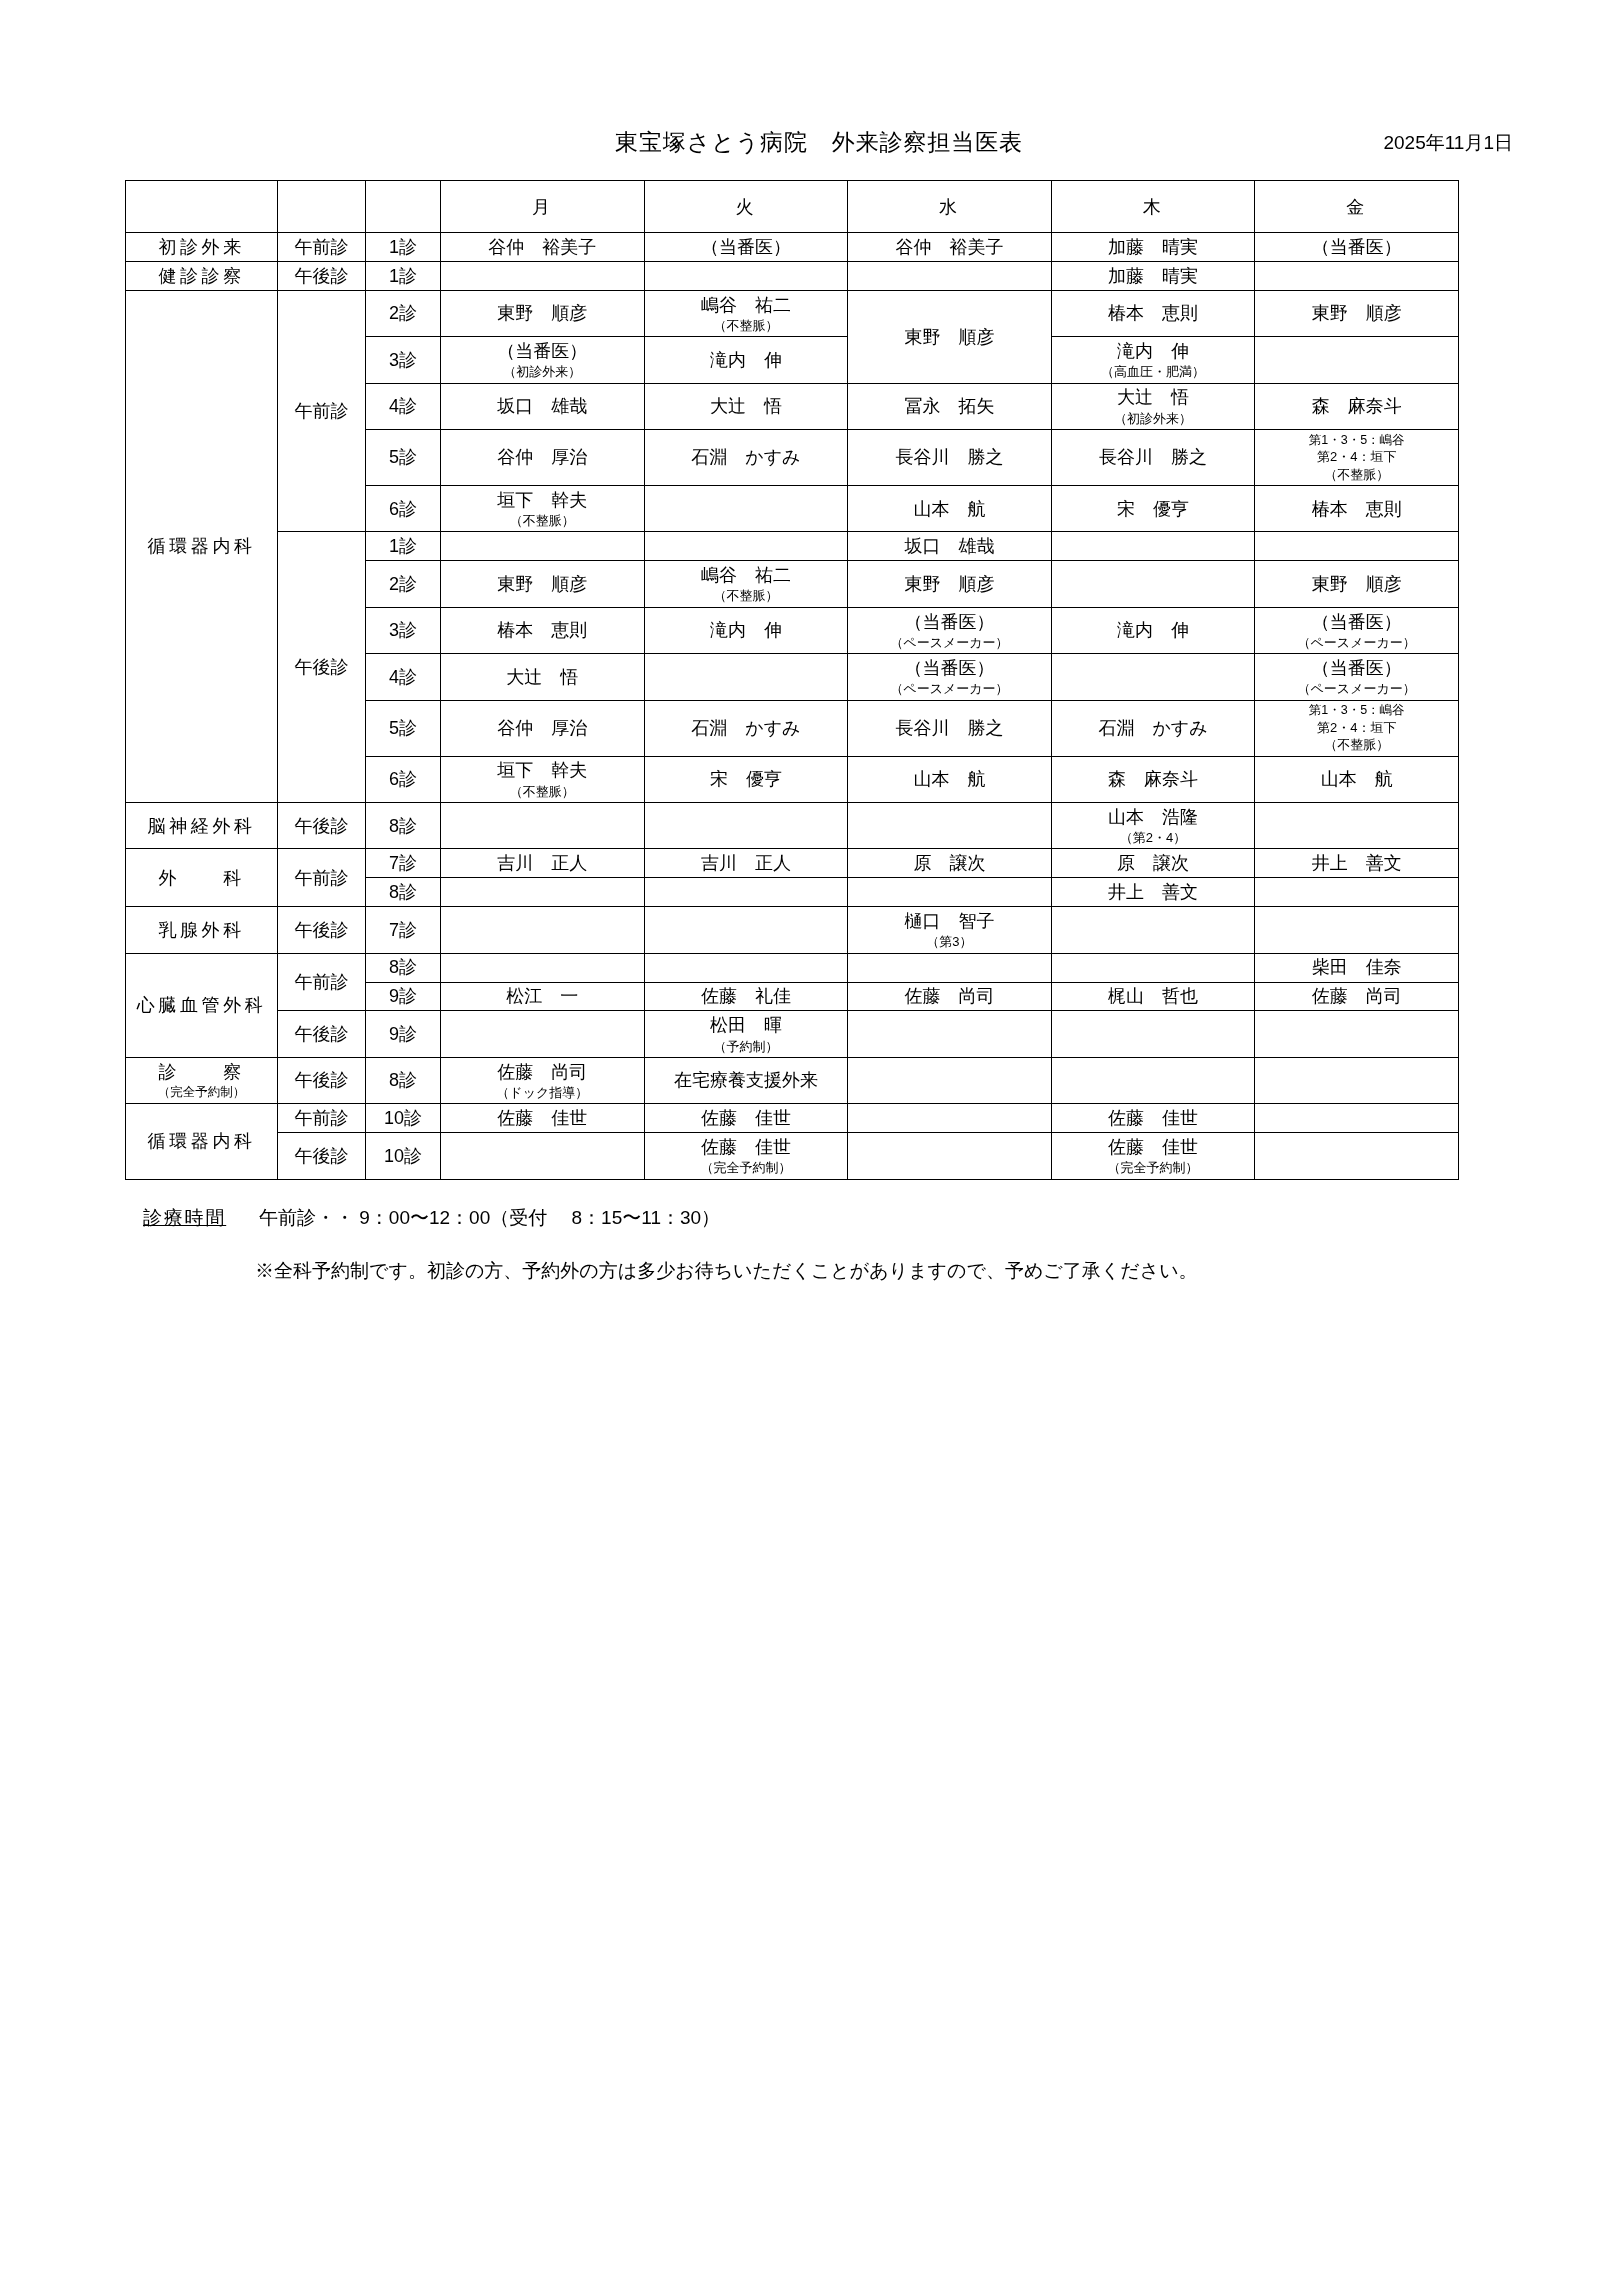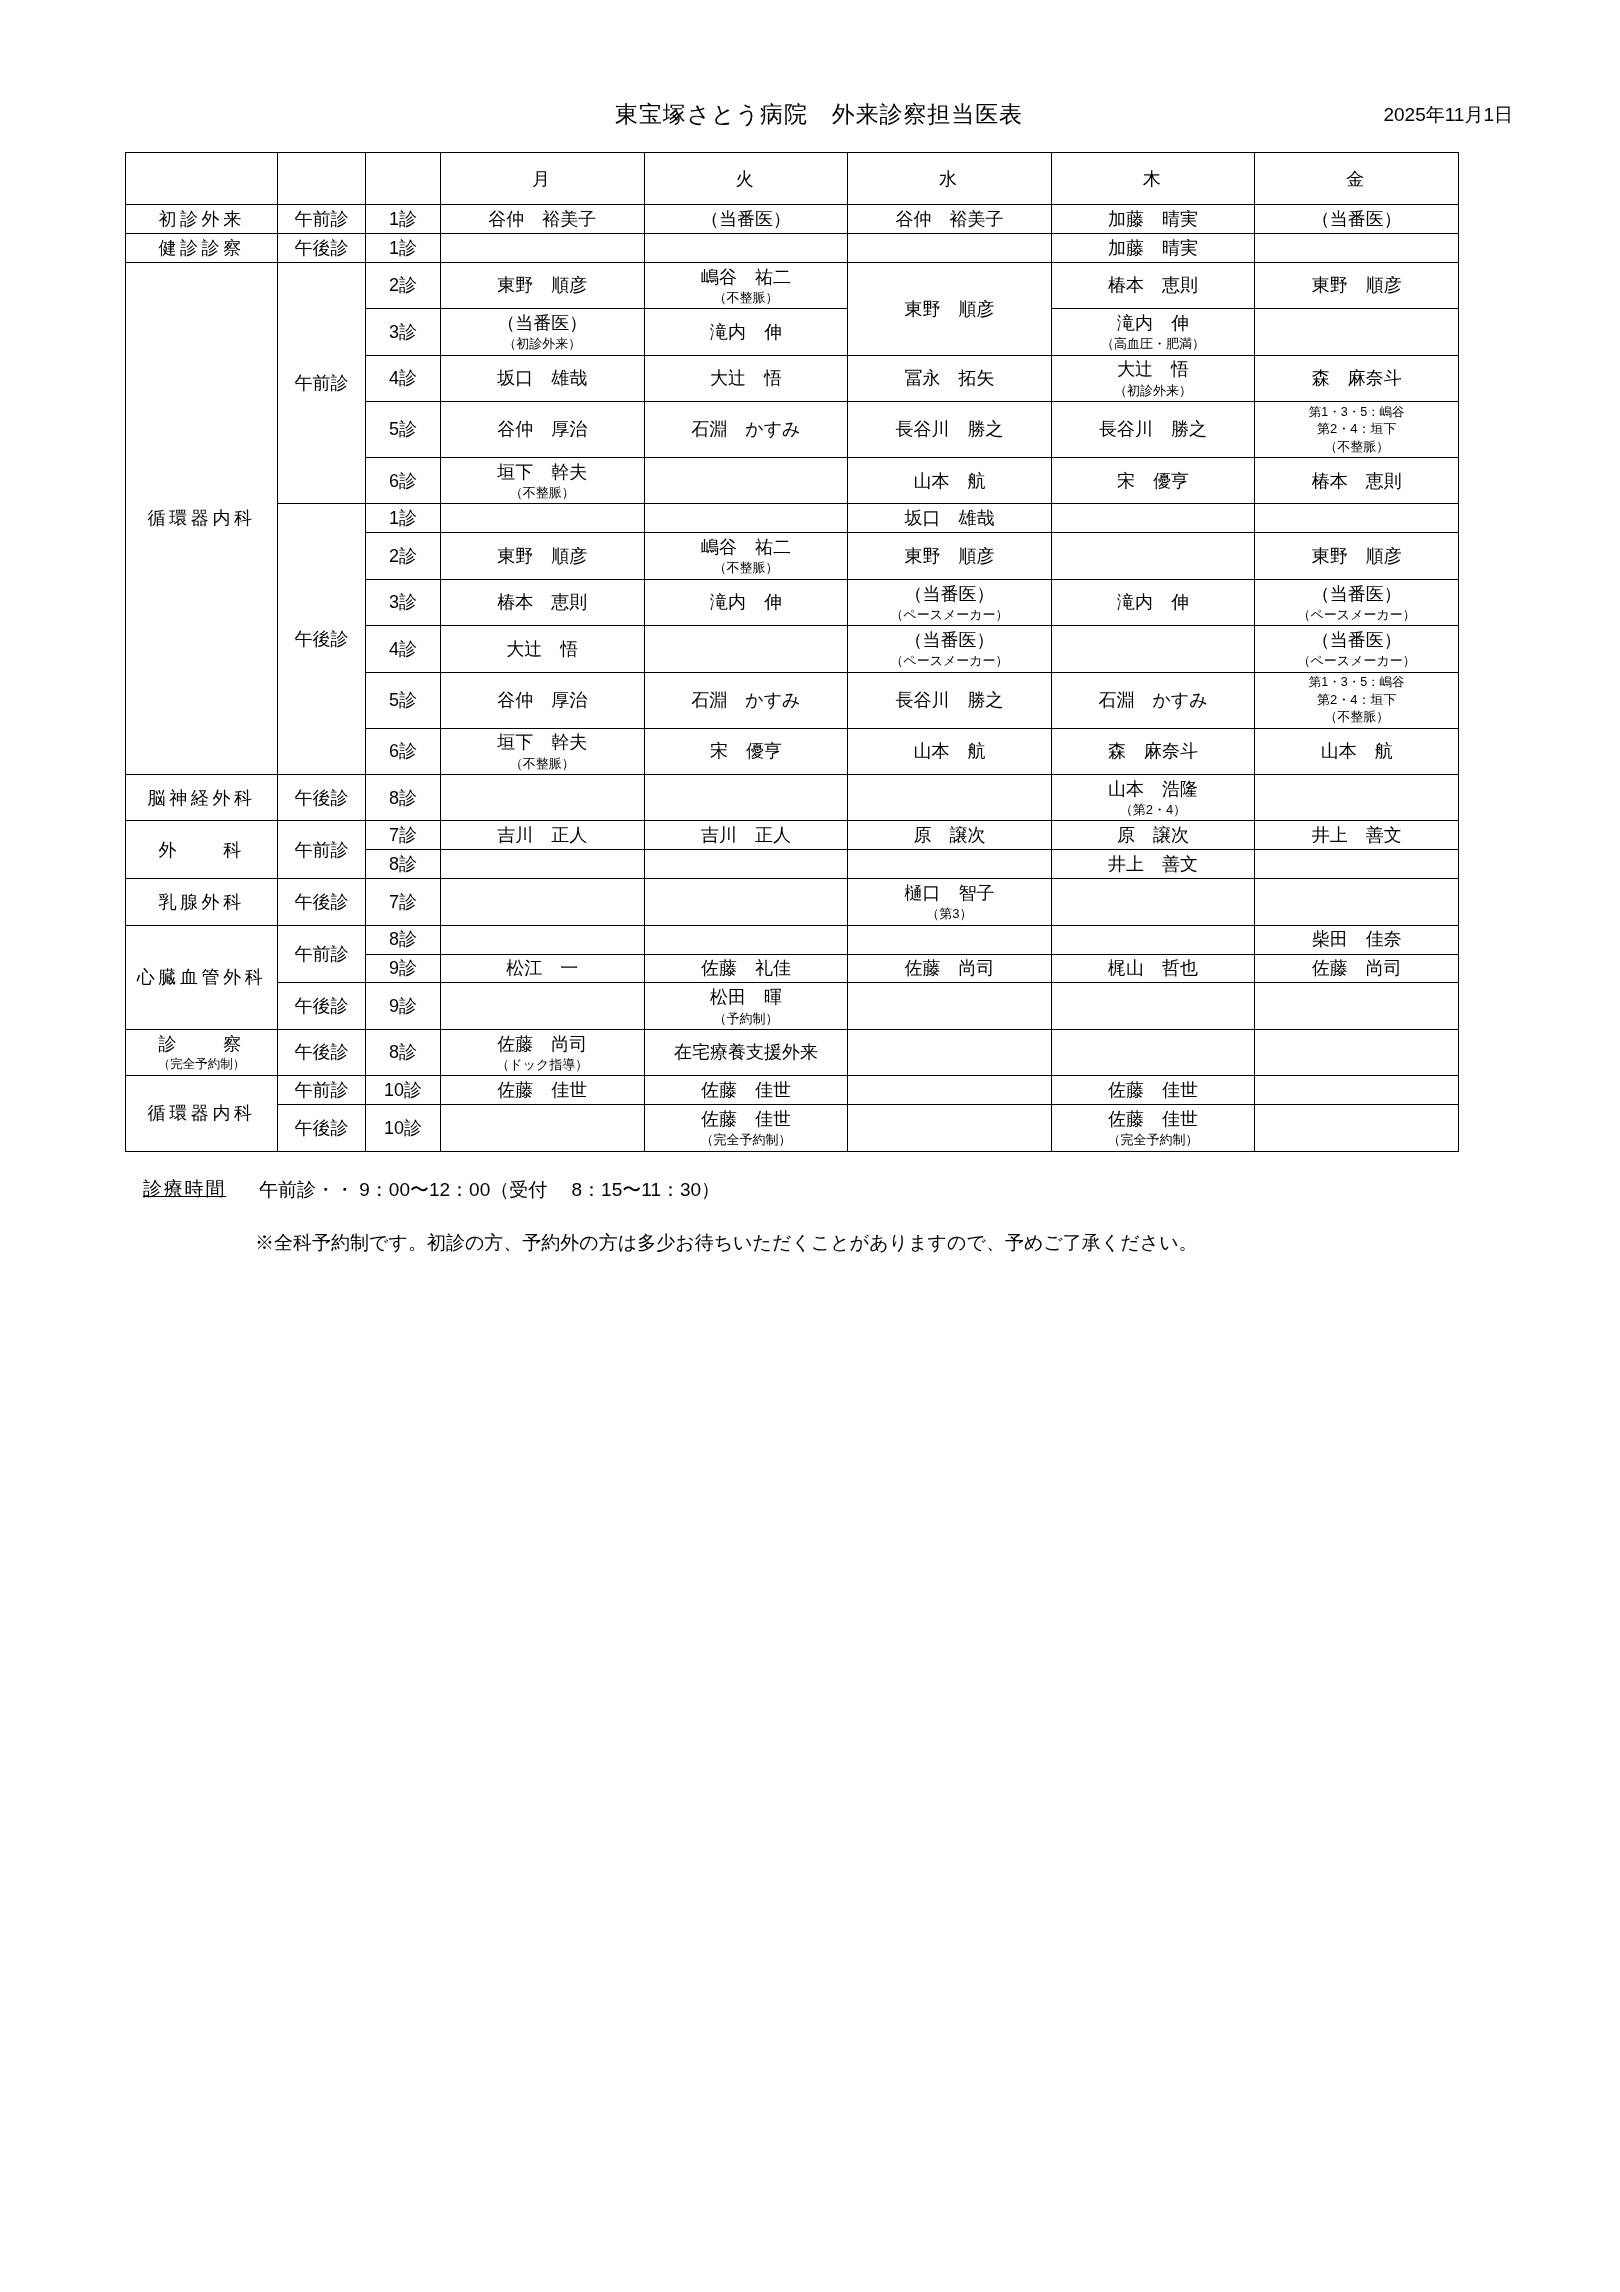--- a/index.html
+++ b/index.html
@@ -12,21 +12,21 @@
     height: 2293px;
     font-family: "Liberation Sans", sans-serif;
     color: #000000;
     position: relative;
   }
   .page {
     position: relative;
     width: 1620px;
     height: 2293px;
     box-sizing: border-box;
-    padding: 76px 107px 0 125px;
+    padding: 104px 107px 0 125px;
   }
   .header-row {
     display: flex;
     align-items: flex-end;
     justify-content: center;
     position: relative;
     height: 54px;
   }
   .doc-title {
     font-size: 23px;
@@ -79,21 +79,20 @@
   }
   .notes .line {
     display: flex;
     align-items: flex-start;
     margin-bottom: 18px;
   }
   .notes .label {
     text-decoration: underline;
     min-width: 116px;
     letter-spacing: 1.8px;
-    font-family: Liberation Mono, monospace;
   }
   .notes .indent { margin-left: 116px; }
   .notes .last { margin-left: 112px; margin-top: 23px; font-size: 19px; }
   .cell-multi { display: block; }
 </style>
 </head>
 <body>
 
 <div class="page">
 

